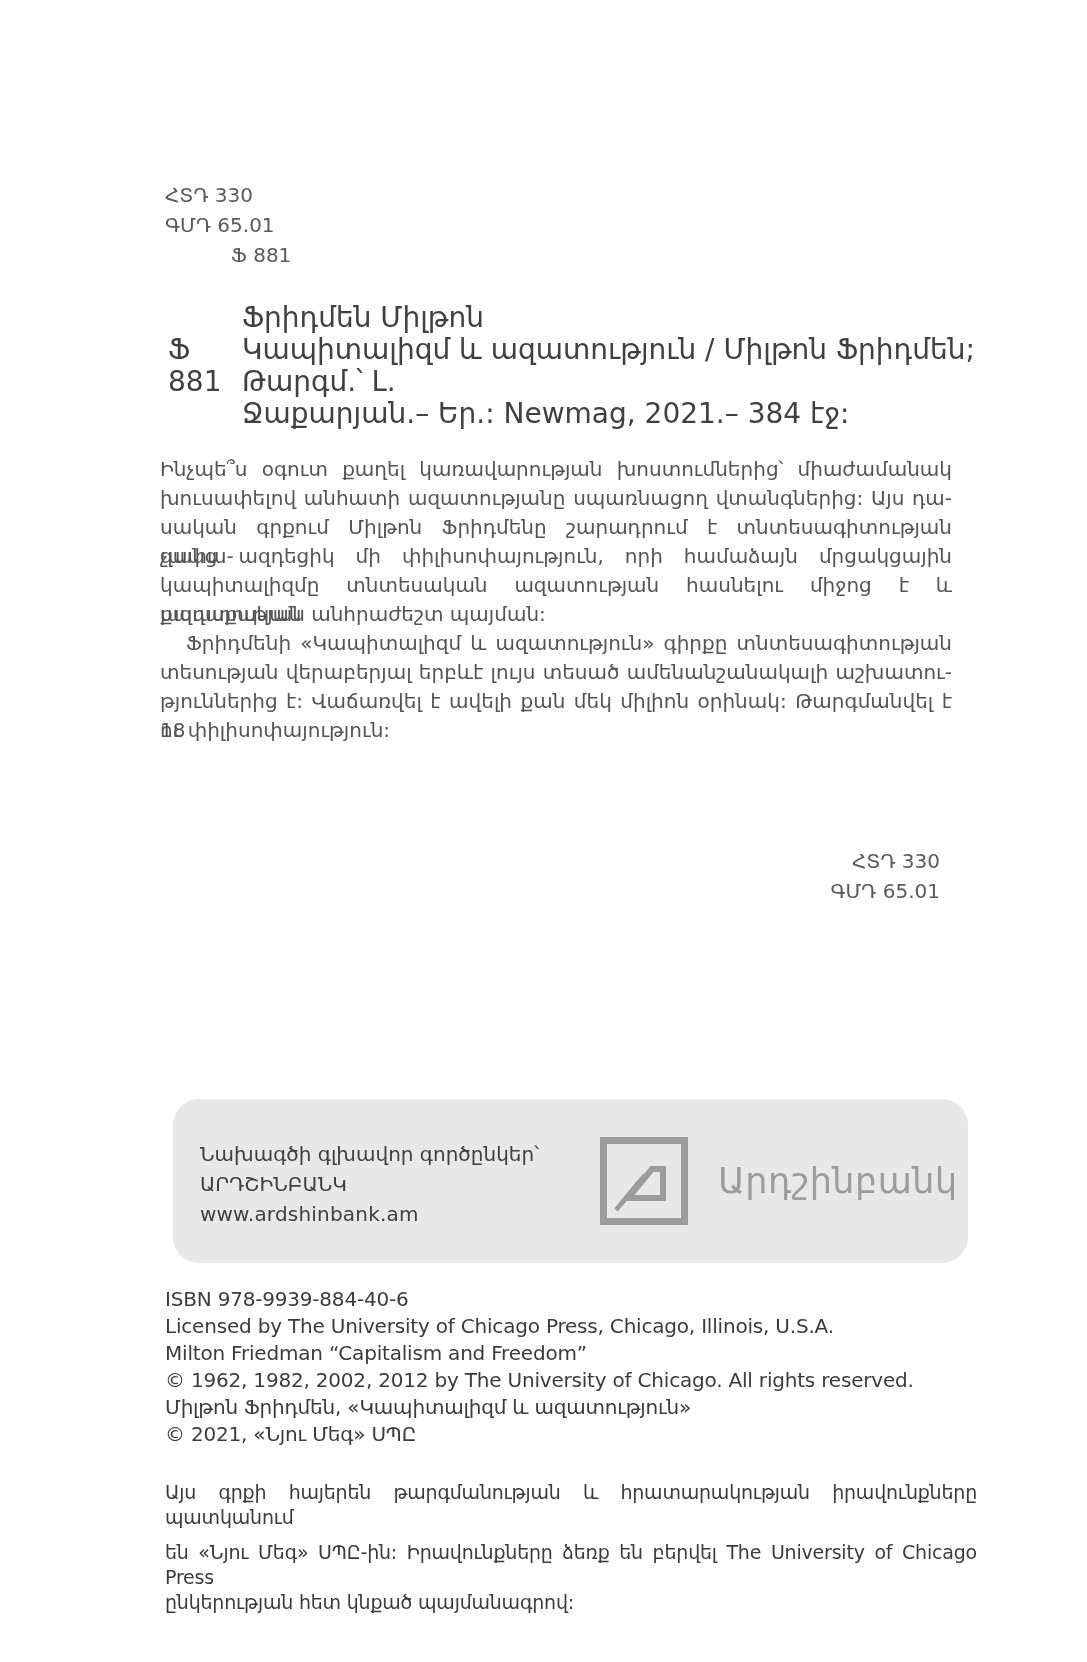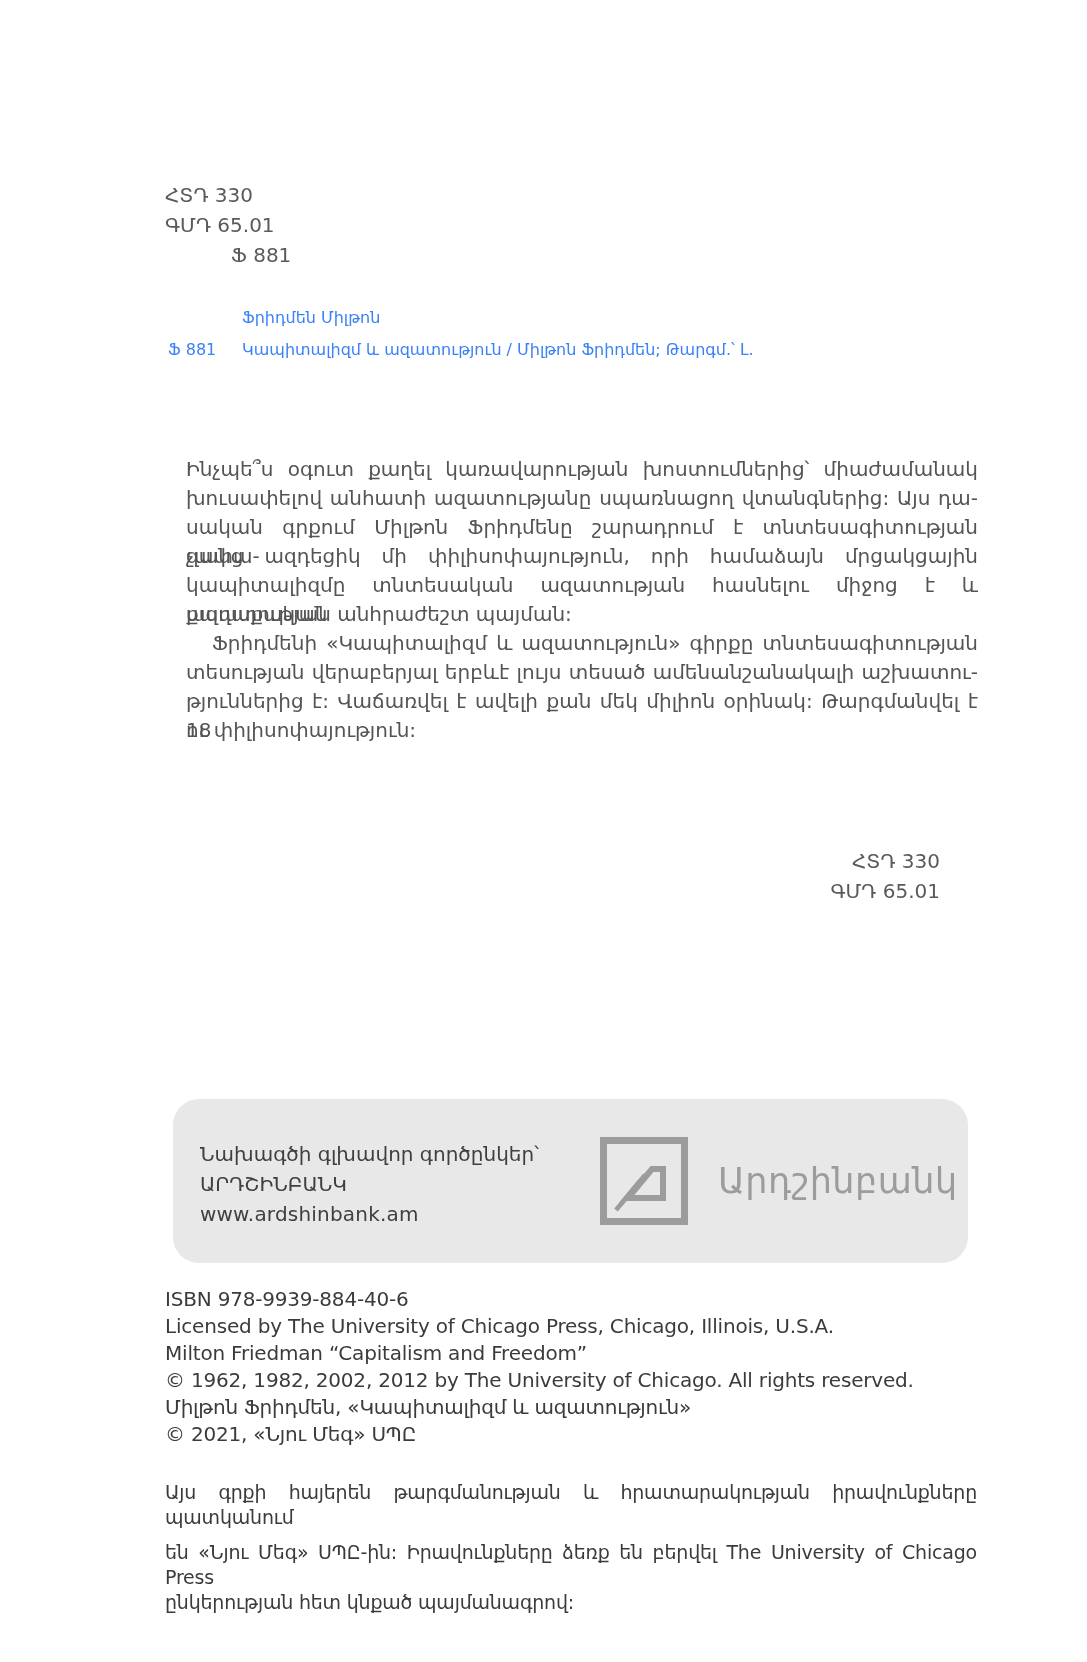--- a/index.html
+++ b/index.html
@@ -6,27 +6,27 @@
   html,body { background:#ffffff; }
   .page {
     position:relative; width:1087px; height:1662px; background:#ffffff;
     font-family:"DejaVu Sans", sans-serif; color:#555555; overflow:hidden;
   }
   .abs { position:absolute; }
   
   .catalog-top { left:165px; top:180px; font-size:20px; line-height:30px; color:#5a5a5a; }
   .catalog-top .indent { padding-left:66px; }
   
-  .cip { left:168px; top:302px; font-size:16px; line-height:32px; color:#3b82f6; }
+  .cip { left:168px; top:302px; font-size:28px; line-height:32px; color:#404040; }
   .cip-author { padding-left:74px; }
   .cip-row { display:flex; }
   .cip-label { width:74px; flex:0 0 74px; }
   .cip-t2 { padding-left:74px; }
   
-  .annotation { left:160px; top:455px; width:792px; font-size:20px; color:#545454;margin-left:26px; }
+  .annotation { left:160px; top:455px; width:792px; font-size:20px; color:#545454; }
   .annotation .ln { line-height:29px; height:29px; white-space:nowrap; }
   .annotation .just { text-align:justify; text-align-last:justify; white-space:normal; }
   .annotation .first2 { padding-left:26px; }
   
   .catalog-right { left:640px; top:846px; width:300px; text-align:right; font-size:20px; line-height:30px; color:#5a5a5a; }
   
   .banner { left:173px; top:1099px; width:795px; height:164px; background:#e8e8e8;border-radius:26px; }
   .banner-text { position:absolute; left:27px; top:40px; font-size:20px; line-height:30px; color:#3f3f3f; }
   .banner-url { letter-spacing:0.2px; }
   .logo-box { position:absolute; left:427px; top:38px; width:88px; height:88px; }
@@ -48,20 +48,21 @@
     <div>ԳՄԴ 65.01</div>
     <div class="indent">Ֆ 881</div>
   </div>
 
   <div class="abs cip">
     <div class="cip-author">Ֆրիդմեն Միլթոն</div>
     <div class="cip-row">
       <span class="cip-label">Ֆ 881</span>
       <span>Կապիտալիզմ և ազատություն / Միլթոն Ֆրիդմեն; Թարգմ.՝ Լ.</span>
     </div>
+    <div class="cip-t2">Ջաքարյան.– Եր.: Newmag, 2021.– 384 էջ:</div>
   </div>
 
   <div class="abs annotation">
     <div class="ln just">Ինչպե՞ս օգուտ քաղել կառավարության խոստումներից՝ միաժամանակ</div>
     <div class="ln just">խուսափելով անհատի ազատությանը սպառնացող վտանգներից: Այս դա-</div>
     <div class="ln just">սական գրքում Միլթոն Ֆրիդմենը շարադրում է տնտեսագիտության չափա-</div>
     <div class="ln just">զանց ազդեցիկ մի փիլիսոփայություն, որի համաձայն մրցակցային</div>
     <div class="ln just">կապիտալիզմը տնտեսական ազատության հասնելու միջոց է և քաղաքական</div>
     <div class="ln">ազատության անհրաժեշտ պայման:</div>
     <div class="ln just first2">Ֆրիդմենի «Կապիտալիզմ և ազատություն» գիրքը տնտեսագիտության</div>

